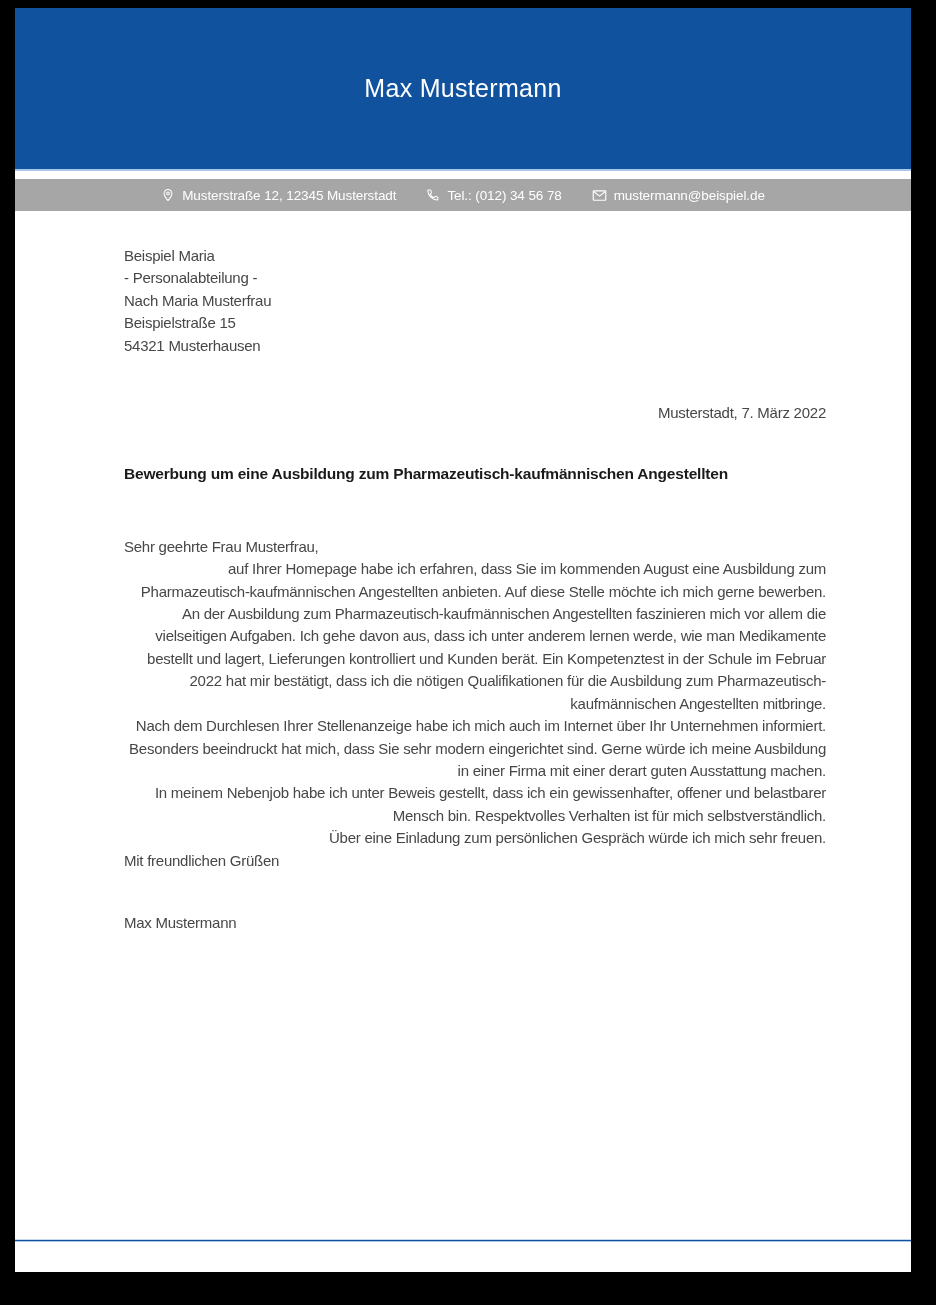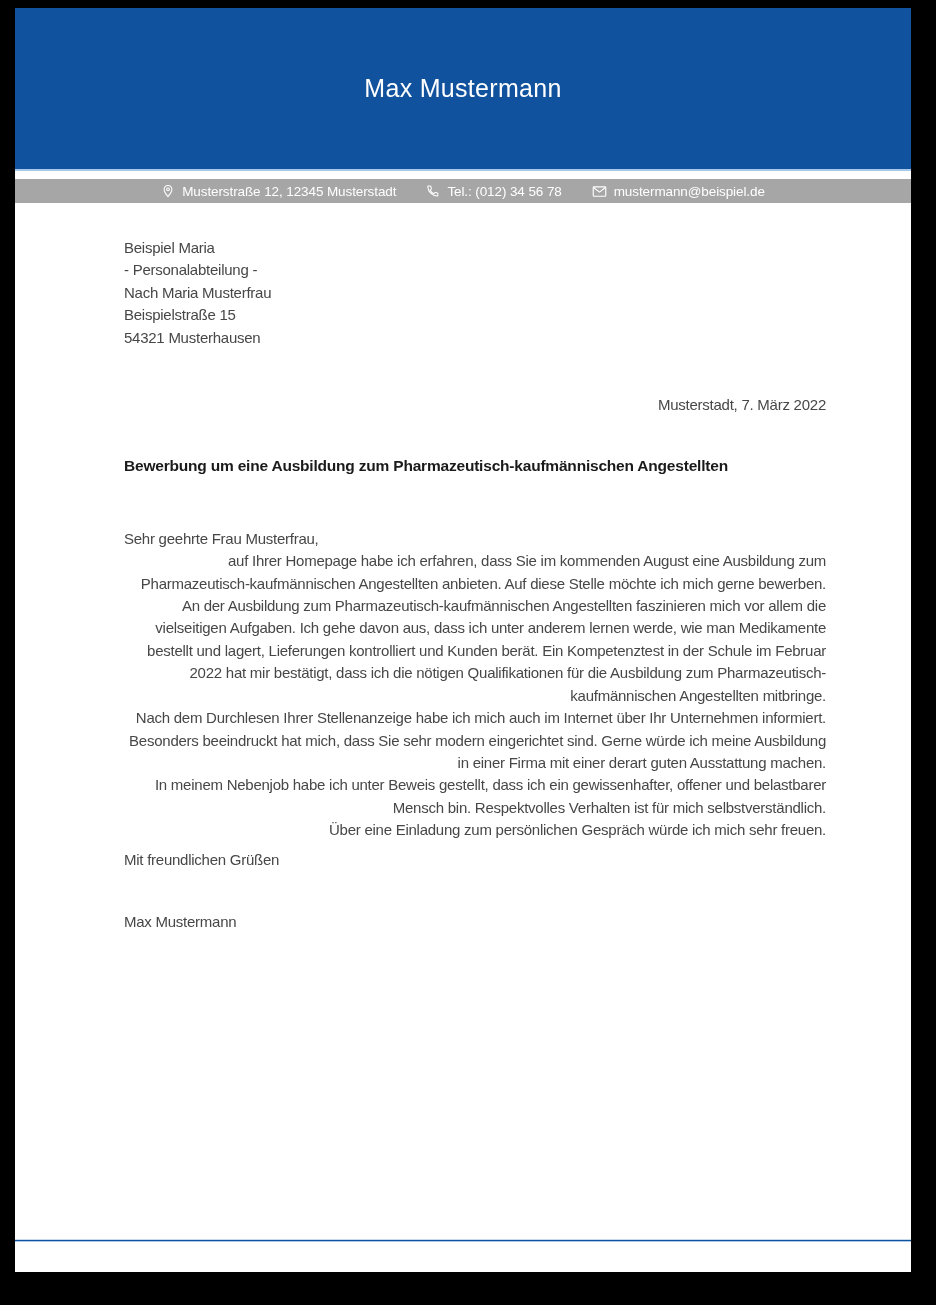--- a/index.html
+++ b/index.html
@@ -30,21 +30,21 @@
     justify-content: center;
   }
   .header h1 {
     color: #ffffff;
     font-size: 25px;
     font-weight: normal;
     letter-spacing: 0.3px;
   }
   .gap-strip { height: 8px; background: #ffffff; }
   .contact-bar {
-    height: 24px;
+    height: 32px;
     background: #A6A6A6;
     color: #ffffff;
     display: flex;
     align-items: center;
     justify-content: center;
     gap: 30px;
     font-size: 13.5px;
     letter-spacing: -0.1px;
   }
   .contact-item {
@@ -68,21 +68,21 @@
   }
   .subject {
     margin-top: 39px;
     font-weight: bold;
     font-size: 15.5px;
     color: #1a1a1a;
     letter-spacing: -0.2px;
   }
   .salutation { margin-top: 50px; }
   .para { margin-top: 0; text-align: right; }
-  .closing { margin-top: 7px; }
+  .closing { margin-top: 0; }
   .signature { margin-top: 40px; }
   .footer-rule {
     position: absolute;
     left: 0; right: 0;
     bottom: 30px;
     height: 3px;
     background: #11529E;
     border-top: 1px solid #C6D9EE;
     border-bottom: 1px solid #A9C7E8;
   }

